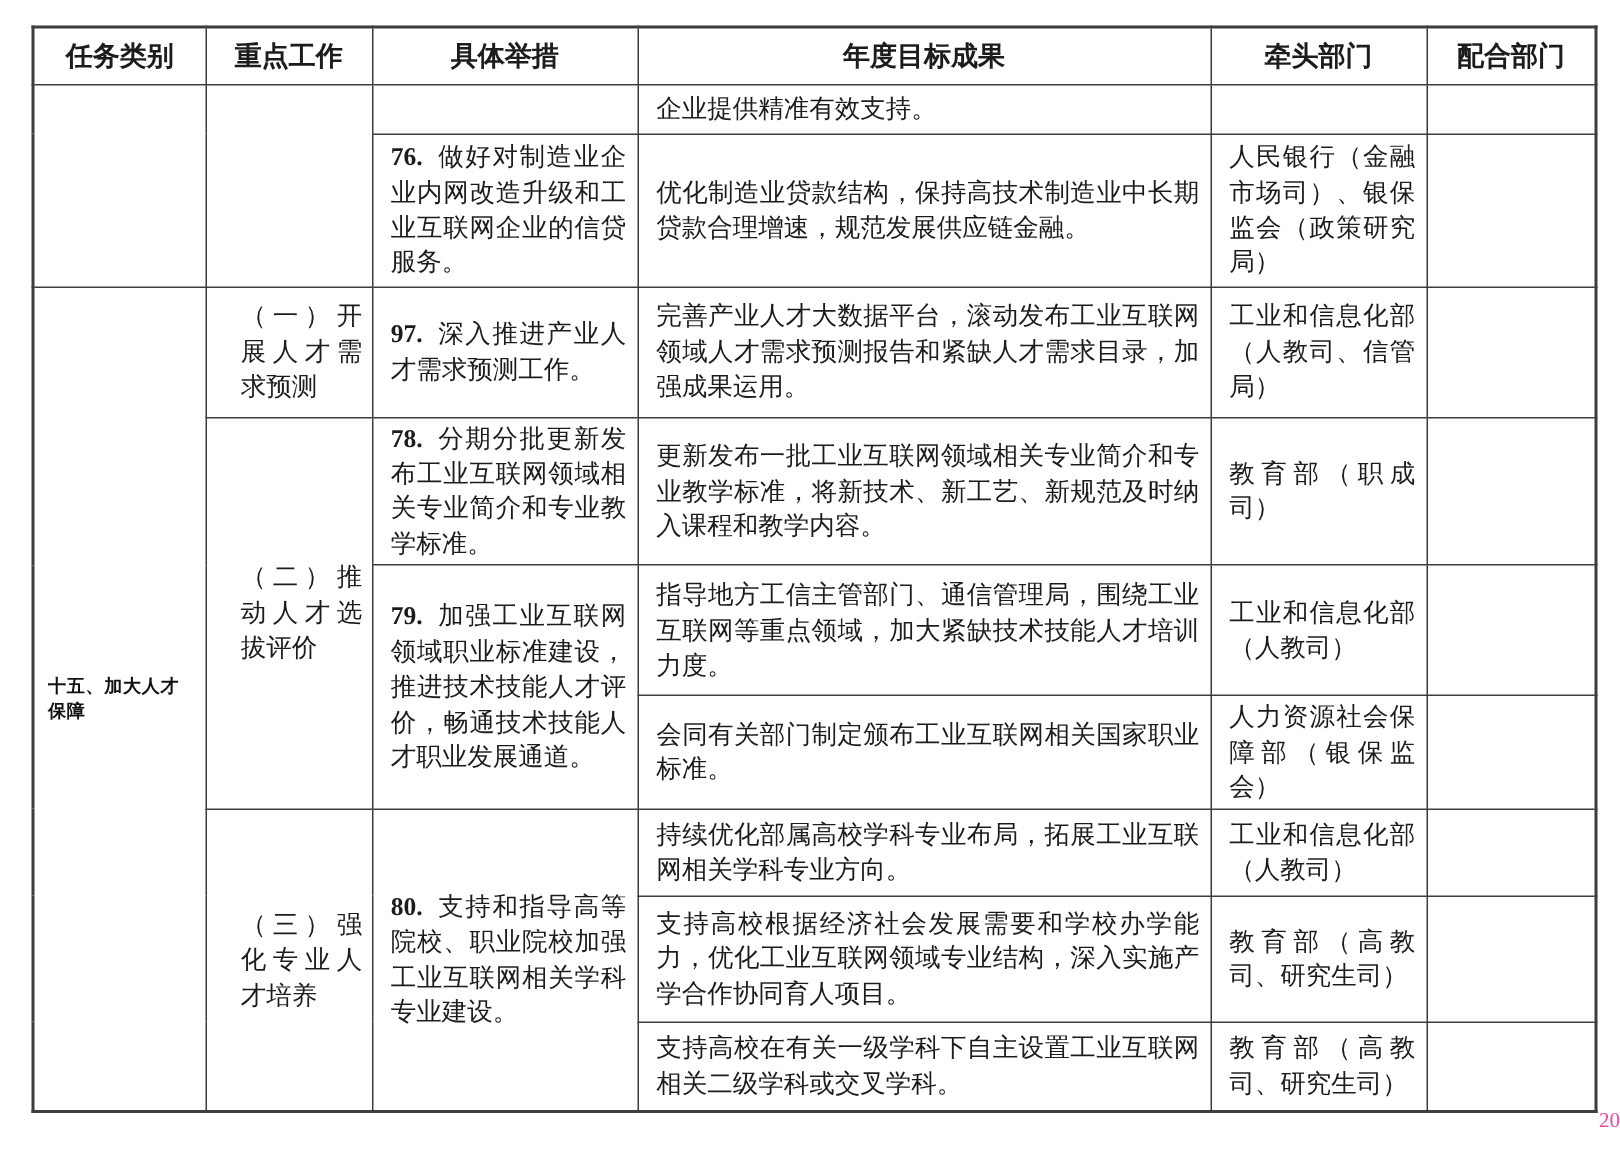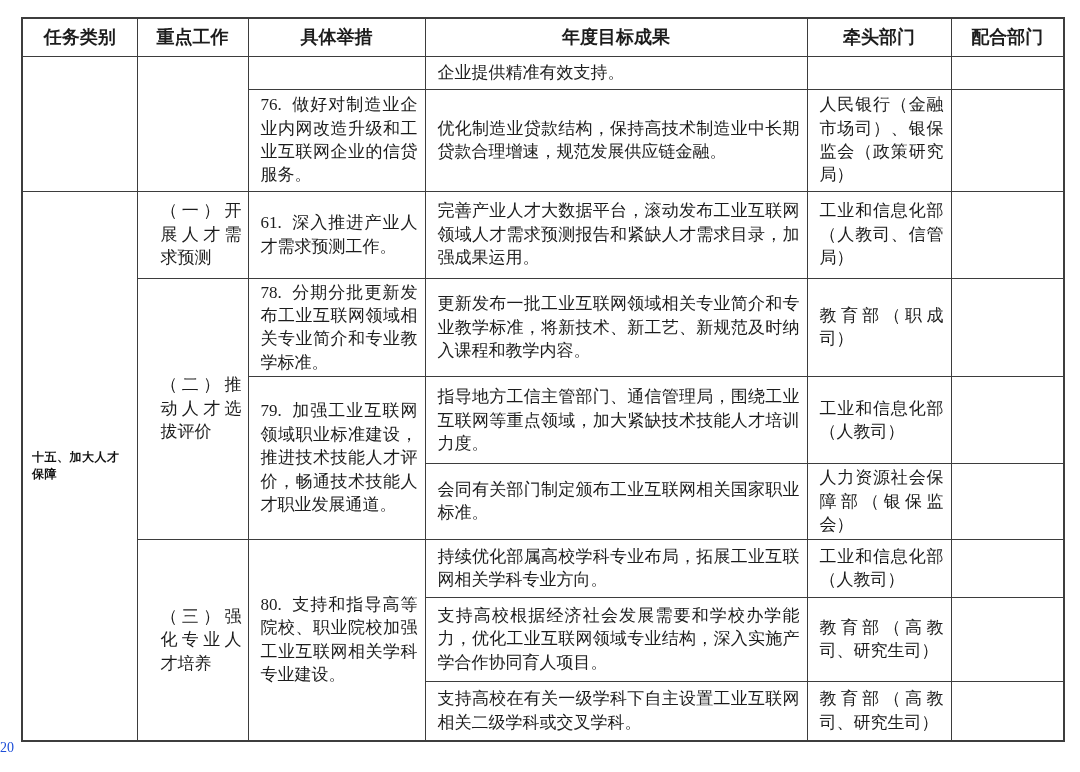--- a/index.html
+++ b/index.html
@@ -25,24 +25,24 @@
     font-weight:bold;font-size:18px;
     padding:2px 2px;
   }
   .jt{text-align:justify;text-justify:inter-ideograph;padding-left:12px;}
   .c-cat{
     font-weight:bold;font-size:12px;color:#111111;
     padding-left:9px;padding-right:6px;letter-spacing:.5px;
     text-align:left;
   }
   .c-work{padding-left:23px;padding-right:6px;}
-  .num{font-weight:normal;margin-right:.55em;}
+  .num{font-weight:bold;margin-right:.55em;}
   .pageno{
-    position:absolute;left:0;right:0;top:740px;text-align:left;
-    font-size:14px;color:#1d4ed8;
+    position:absolute;left:0;right:0;top:740px;text-align:right;
+    font-size:14px;color:#ec4899;
   }
 </style>
 </head>
 <body>
 
 <table class="plan">
   <colgroup>
     <col style="width:115px">
       <col style="width:111px">
       <col style="width:177px">
@@ -74,21 +74,21 @@
     <tr style="height:102px">
       <td class="jt"><span class="num">76.</span><span>做好对制造业企业内网改造升级和工业互联网企业的信贷服务。</span></td>
       <td class="jt">优化制造业贷款结构，保持高技术制造业中长期贷款合理增速，规范发展供应链金融。</td>
       <td class="jt">人民银行（金融市场司）、银保监会（政策研究局）</td>
       <td></td>
     </tr>
 
     <tr style="height:87px">
       <td rowspan="7" class="c-cat">十五、加大人才保障</td>
       <td class="c-work jt">（一）开展人才需求预测</td>
-      <td class="jt"><span class="num">61.</span><span>深入推进产业人才需求预测工作。</span></td>
+      <td class="jt"><span class="num">97.</span><span>深入推进产业人才需求预测工作。</span></td>
       <td class="jt">完善产业人才大数据平台，滚动发布工业互联网领域人才需求预测报告和紧缺人才需求目录，加强成果运用。</td>
       <td class="jt">工业和信息化部（人教司、信管局）</td>
       <td></td>
     </tr>
 
     <tr style="height:91px">
       <td rowspan="3" class="c-work jt">（二）推动人才选拔评价</td>
       <td class="jt"><span class="num">78.</span><span>分期分批更新发布工业互联网领域相关专业简介和专业教学标准。</span></td>
       <td class="jt">更新发布一批工业互联网领域相关专业简介和专业教学标准，将新技术、新工艺、新规范及时纳入课程和教学内容。</td>
       <td class="jt">教育部（职成司）</td>

